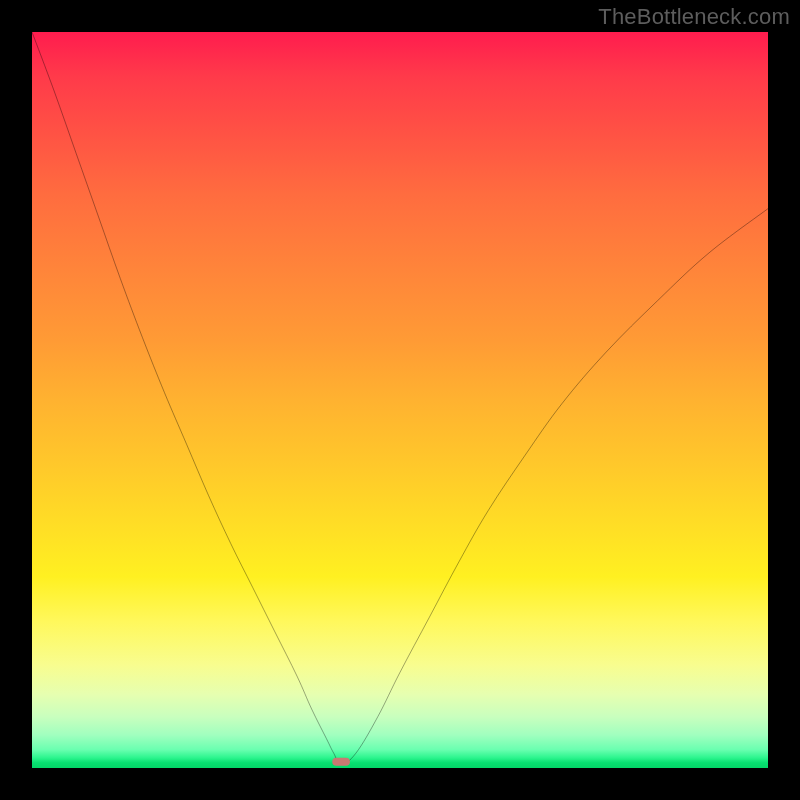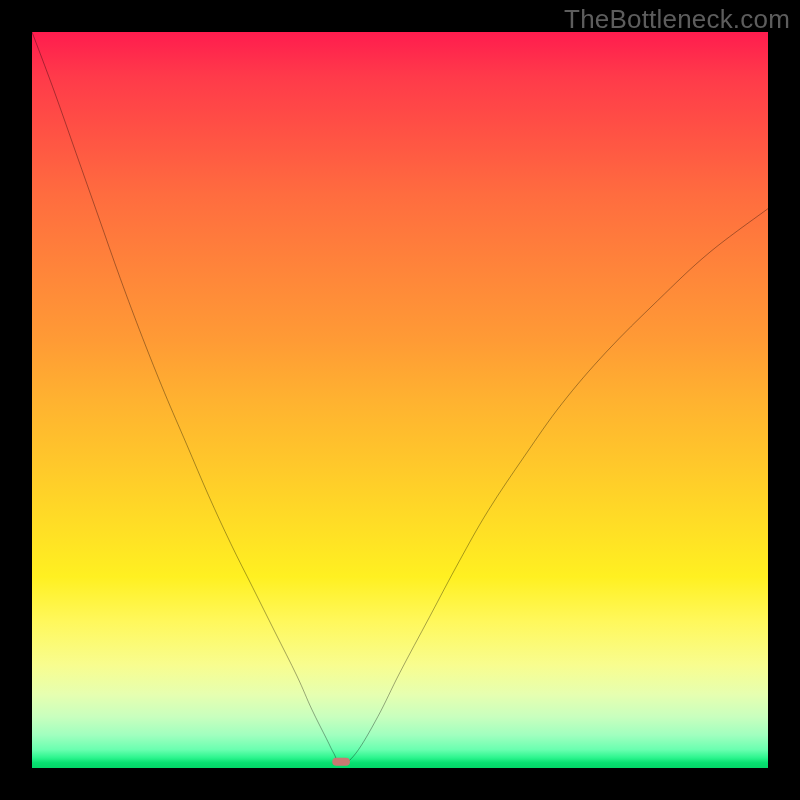--- a/index.html
+++ b/index.html
@@ -56,21 +56,21 @@
     position: absolute;
     inset: 0;
     width: 100%;
     height: 100%;
   }
   .attribution {
     position: absolute;
     top: 4px;
     right: 10px;
     color: #5d5d5d;
-    font-size: 26px;
+    font-size: 22px;
     font-weight: 500;
     letter-spacing: 0.2px;
     font-family: Arial, Helvetica, sans-serif;
   }
 </style>
 </head>
 <body>
 
 <div class="frame">
 

